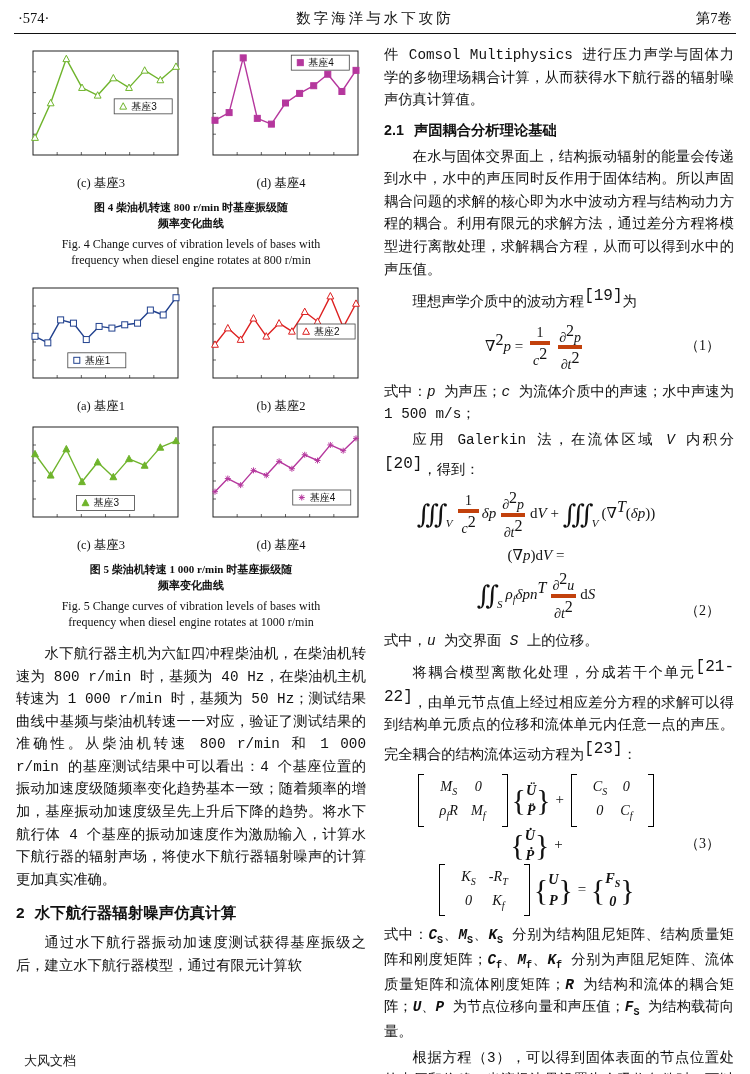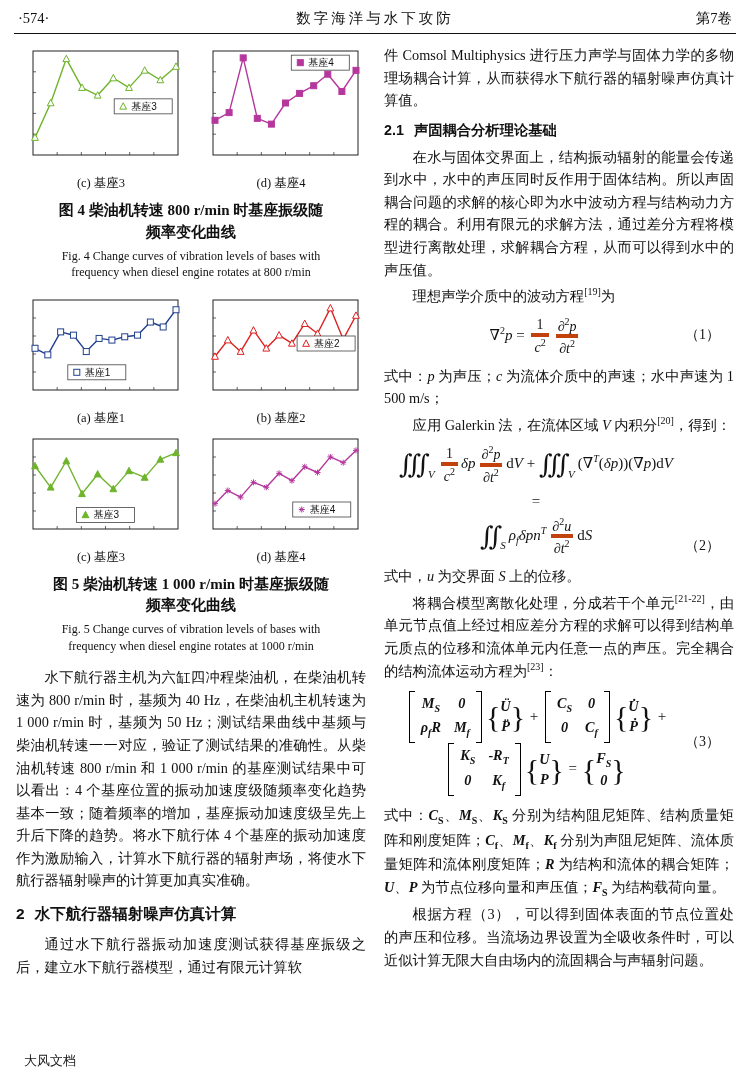--- a/index.html
+++ b/index.html
@@ -7,50 +7,50 @@
         font-family:"Liberation Serif","DejaVu Serif",serif;color:#111;overflow:hidden;}
   
   .pg-header{display:flex;align-items:baseline;padding:9px 18px 5px;font-size:14.5px;}
   .pg-header .side{min-width:70px;}
   .pg-header .right{text-align:right;}
   .pg-header .center{flex:1;text-align:center;letter-spacing:3px;}
   .headrule{border-bottom:1.6px solid #111;margin:0 14px 10px;}
   
   .columns{display:flex;gap:18px;padding:0 16px;}
   .col{width:350px;}
-  p{margin:0 0 3px;font-size:14.3px;line-height:1.58;text-align:justify;}
+  p{margin:0 0 3px;font-size:14.3px;line-height:1.58;text-align:justify;font-family:Liberation Mono, monospace;}
   .ind{text-indent:2em;}
-  sup{font-size:10px;}
+  sup{font-size:16px;}
   sub{font-size:10px;}
   h2.sec{font-family:"Liberation Sans","DejaVu Sans",sans-serif;font-size:15.5px;font-weight:bold;
          margin:12px 0 8px;}
   h3.subsec{font-family:"Liberation Sans","DejaVu Sans",sans-serif;font-size:14.3px;font-weight:bold;
          margin:9px 0 6px;}
   h2.sec .no,h3.subsec .no{margin-right:10px;}
   
   .fig{margin-bottom:8px;}
   .chart-grid{display:grid;grid-template-columns:1fr 1fr;column-gap:10px;row-gap:2px;justify-items:center;}
   .chart-cell{text-align:center;}
   .sublabel{font-size:12.5px;margin:1px 0 3px;}
-  .cap-zh{font-weight:bold;text-align:center;font-size:15px;line-height:1.45;margin-top:5px;}
+  .cap-zh{font-weight:bold;text-align:center;font-size:11px;line-height:1.45;margin-top:5px;}
   .cap-en{text-align:center;font-size:12px;line-height:1.38;margin:4px 6px 12px;}
   
   .eqrow{display:flex;align-items:center;margin:8px 14px;font-size:15px;}
   .eqrow.bottom{align-items:flex-end;}
   .eqbody{flex:1;text-align:center;line-height:2.0;}
   .eqno{width:46px;text-align:right;font-size:14px;padding-bottom:2px;}
   .frac{display:inline-flex;flex-direction:column;align-items:center;vertical-align:middle;
         margin:0 3px;line-height:1.15;font-size:0.93em;}
   .frac .num{padding:0 3px;}
   .frac .den{border-top:4px solid #c2410c;padding:0 3px;}
   .int{font-size:175%;font-style:normal;vertical-align:middle;line-height:1;}
   .isub{font-size:11px;vertical-align:-9px;margin-right:3px;margin-left:-2px;}
   .mat{display:inline-grid;grid-template-columns:auto auto;column-gap:13px;row-gap:4px;
-       position:relative;padding:4px 12px;margin:0 3px;vertical-align:middle;
-       font-style:italic;font-weight:bold;text-align:center;line-height:1.25;font-size:0.95em;}
+       position:relative;padding:4px 22px;margin:0 3px;vertical-align:middle;
+       font-style:italic;font-weight:normal;text-align:center;line-height:1.25;font-size:0.95em;}
   .mat::before{content:'';position:absolute;left:0;top:0;bottom:0;width:5px;
        border-top:1.4px solid #000;border-left:1.4px solid #000;border-bottom:1.4px solid #000;}
   .mat::after{content:'';position:absolute;right:0;top:0;bottom:0;width:5px;
        border-top:1.4px solid #000;border-right:1.4px solid #000;border-bottom:1.4px solid #000;}
   .cvec{display:inline-flex;align-items:center;vertical-align:middle;margin:0 1px;
         font-style:italic;font-weight:bold;font-size:0.95em;}
   .cvec::before{content:'{';font-size:30px;font-weight:normal;font-style:normal;line-height:1;}
   .cvec::after{content:'}';font-size:30px;font-weight:normal;font-style:normal;line-height:1;}
   .stk{display:flex;flex-direction:column;align-items:center;row-gap:3px;line-height:1.2;}
   

